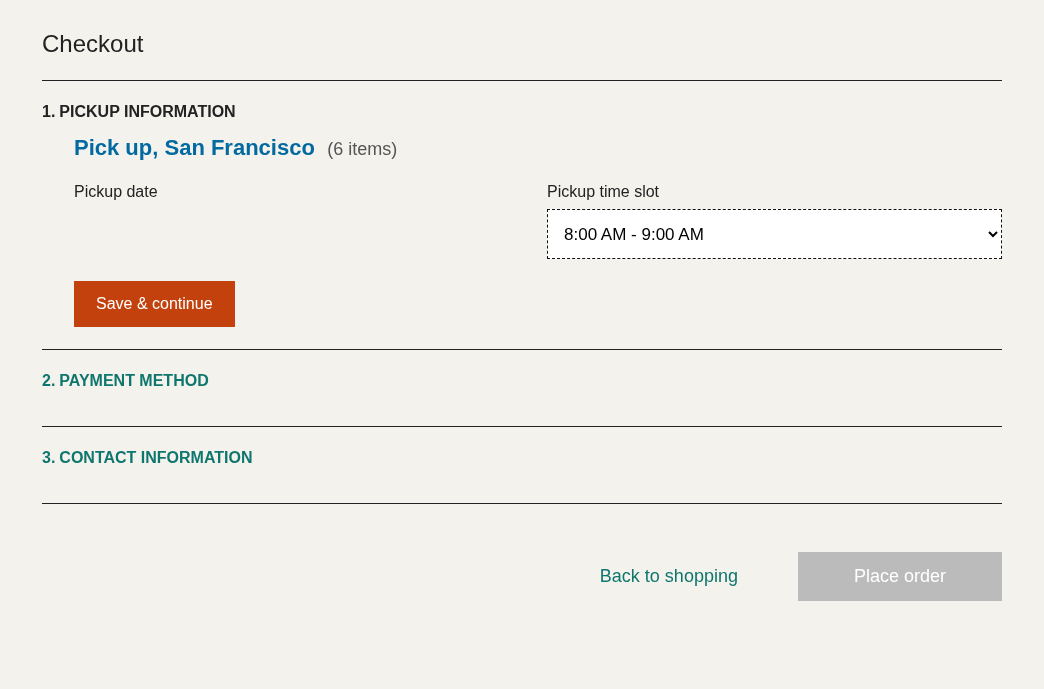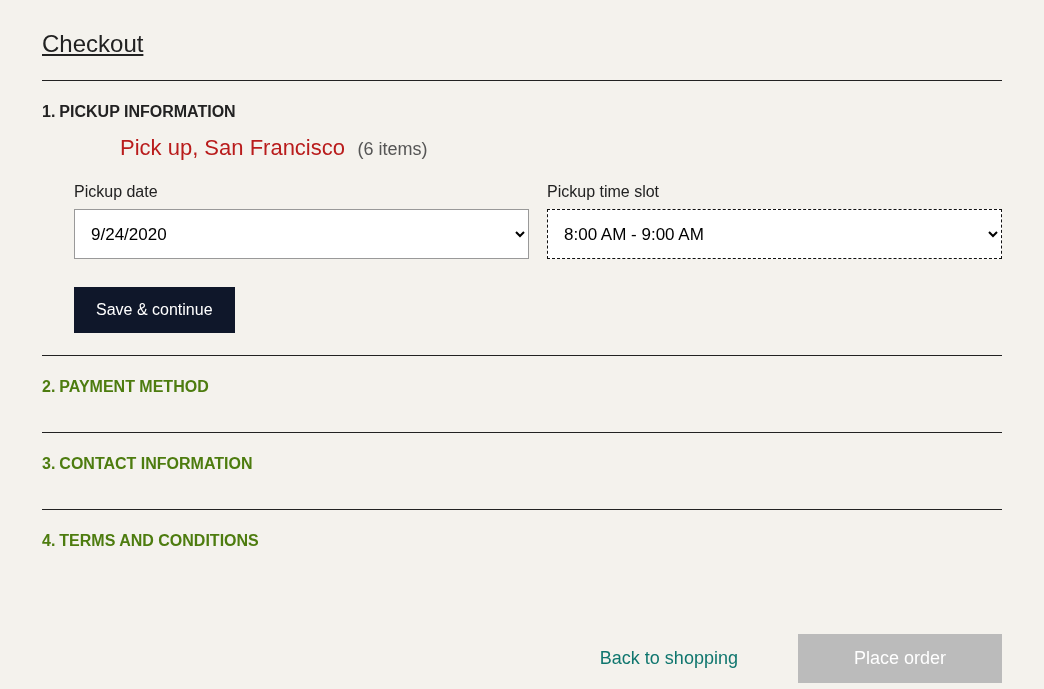--- a/index.html
+++ b/index.html
@@ -15,61 +15,59 @@
     }
     .container {
       max-width: 960px;
       margin: 0 auto;
     }
     .page-title {
       font-size: 24px;
       font-weight: 400;
       color: #222;
       margin-bottom: 22px;
-      text-decoration: underline;
     }
     .divider {
       border: none;
       border-top: 1px solid #222;
       margin: 0;
     }
     .section {
       padding-top: 22px;
     }
     .section-header {
       font-size: 16px;
       font-weight: 700;
       color: #222;
       text-transform: uppercase;
       margin-bottom: 14px;
     }
     .section-header.inactive {
-      color: #4d7c0f;
+      color: #0f766e;
     }
     .section-body {
       padding-left: 32px;
     }
     .pickup-line {
       margin-bottom: 22px;
     }
     .pickup-location {
       font-size: 22px;
-      font-weight: 400;
-      color: #b91c1c;
-      margin-left: 46px;
+      font-weight: 700;
+      color: #0369a1;
     }
     .pickup-items {
       font-size: 18px;
       color: #555;
       margin-left: 8px;
     }
     .form-row {
       display: flex;
       gap: 18px;
-      margin-bottom: 28px;
+      margin-bottom: 22px;
     }
     .form-group {
       flex: 1;
     }
     .form-label {
       display: block;
       font-size: 16px;
       color: #222;
       margin-bottom: 8px;
     }
@@ -80,21 +78,21 @@
       padding: 8px 12px;
       border: 1px solid #999;
       background: #fff;
       appearance: menulist;
     }
     .select.focused {
       border: 1px dashed #111;
       outline: none;
     }
     .btn-primary {
-      background: #0f172a;
+      background: #c2410c;
       color: #fff;
       border: none;
       padding: 14px 22px;
       font-size: 16px;
       cursor: pointer;
     }
     .section-actions {
       margin-bottom: 22px;
     }
     .section-divider {
@@ -144,23 +142,20 @@
     </div>
     <div class="section-body">
       <div class="pickup-line">
         <span class="pickup-location">Pick up, San Francisco</span>
         <span class="pickup-items">(6 items)</span>
       </div>
 
       <div class="form-row">
         <div class="form-group">
           <label class="form-label">Pickup date</label>
-          <select class="select">
-            <option>9/24/2020</option>
-          </select>
         </div>
         <div class="form-group">
           <label class="form-label">Pickup time slot</label>
           <select class="select focused">
             <option>8:00 AM - 9:00 AM</option>
           </select>
         </div>
       </div>
 
       <div class="section-actions">
@@ -177,23 +172,18 @@
   </div>
   <hr class="section-divider">
 
   <div class="inactive-section">
     <div class="section-header inactive">
       <span class="step-number">3.</span><span>CONTACT INFORMATION</span>
     </div>
   </div>
   <hr class="section-divider">
 
-  <div class="inactive-section">
-    <div class="section-header inactive">
-      <span class="step-number">4.</span><span>TERMS AND CONDITIONS</span>
-    </div>
-  </div>
 
   <div class="footer-actions">
     <a class="link-back">Back to shopping</a>
     <button class="btn-place-order" disabled="">Place order</button>
   </div>
 </div>
 
 </body></html>

